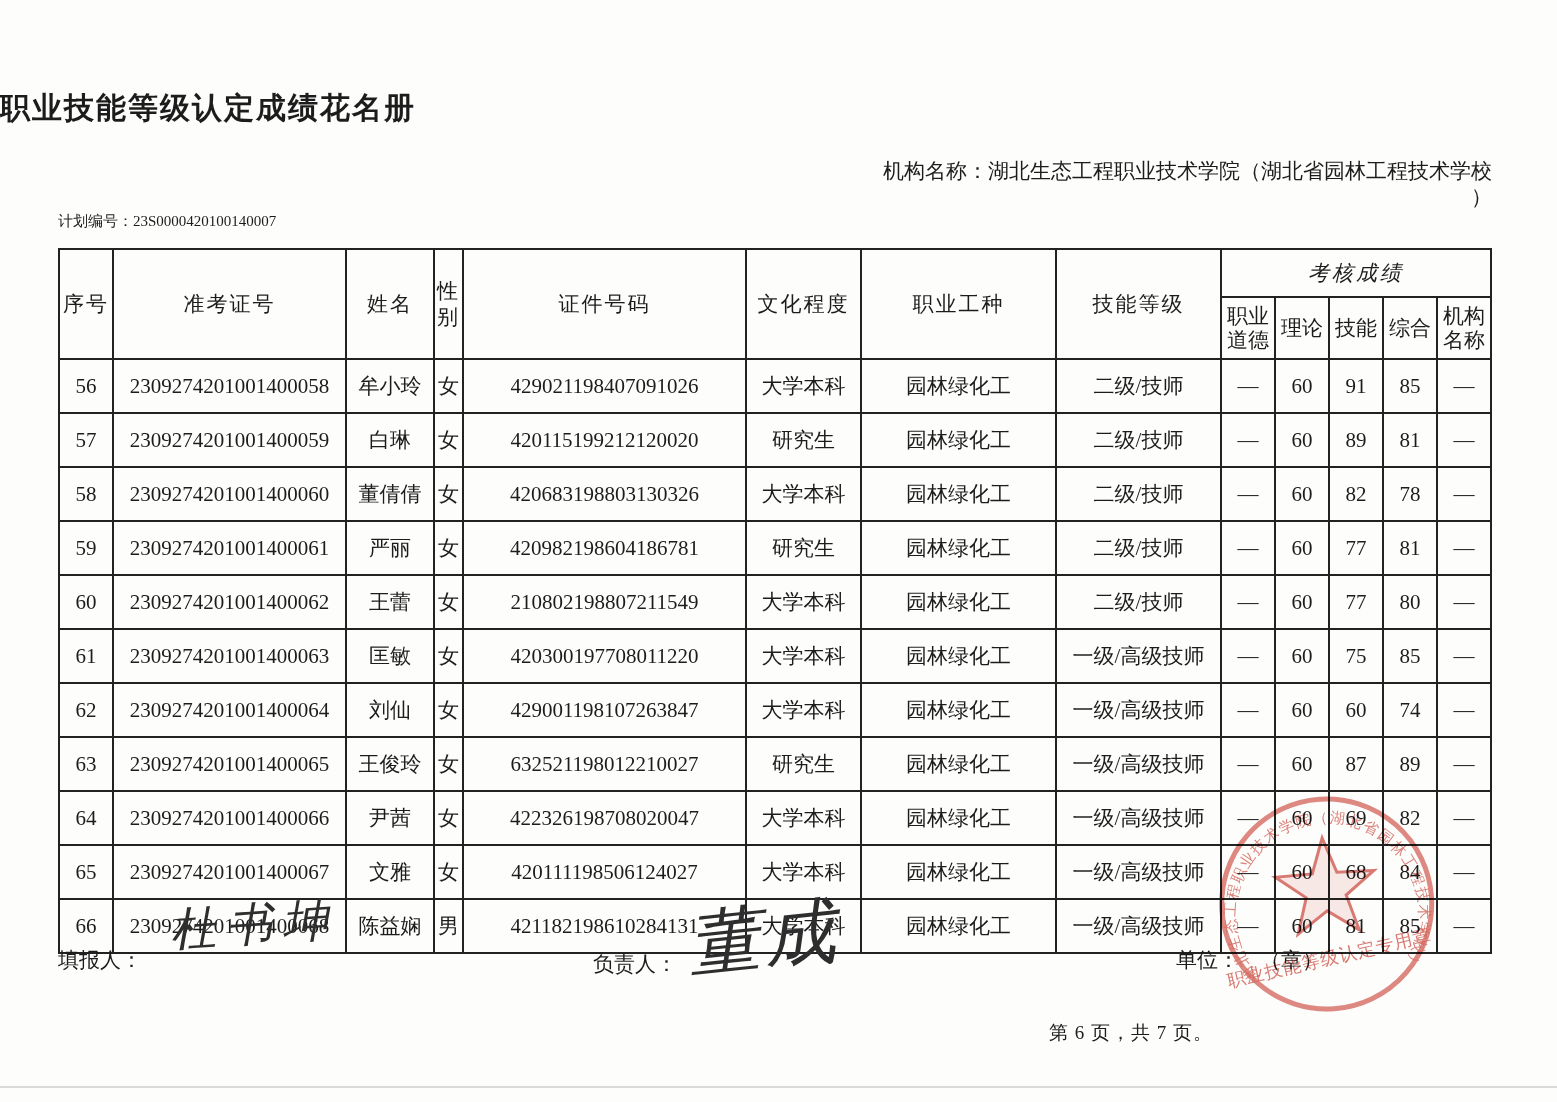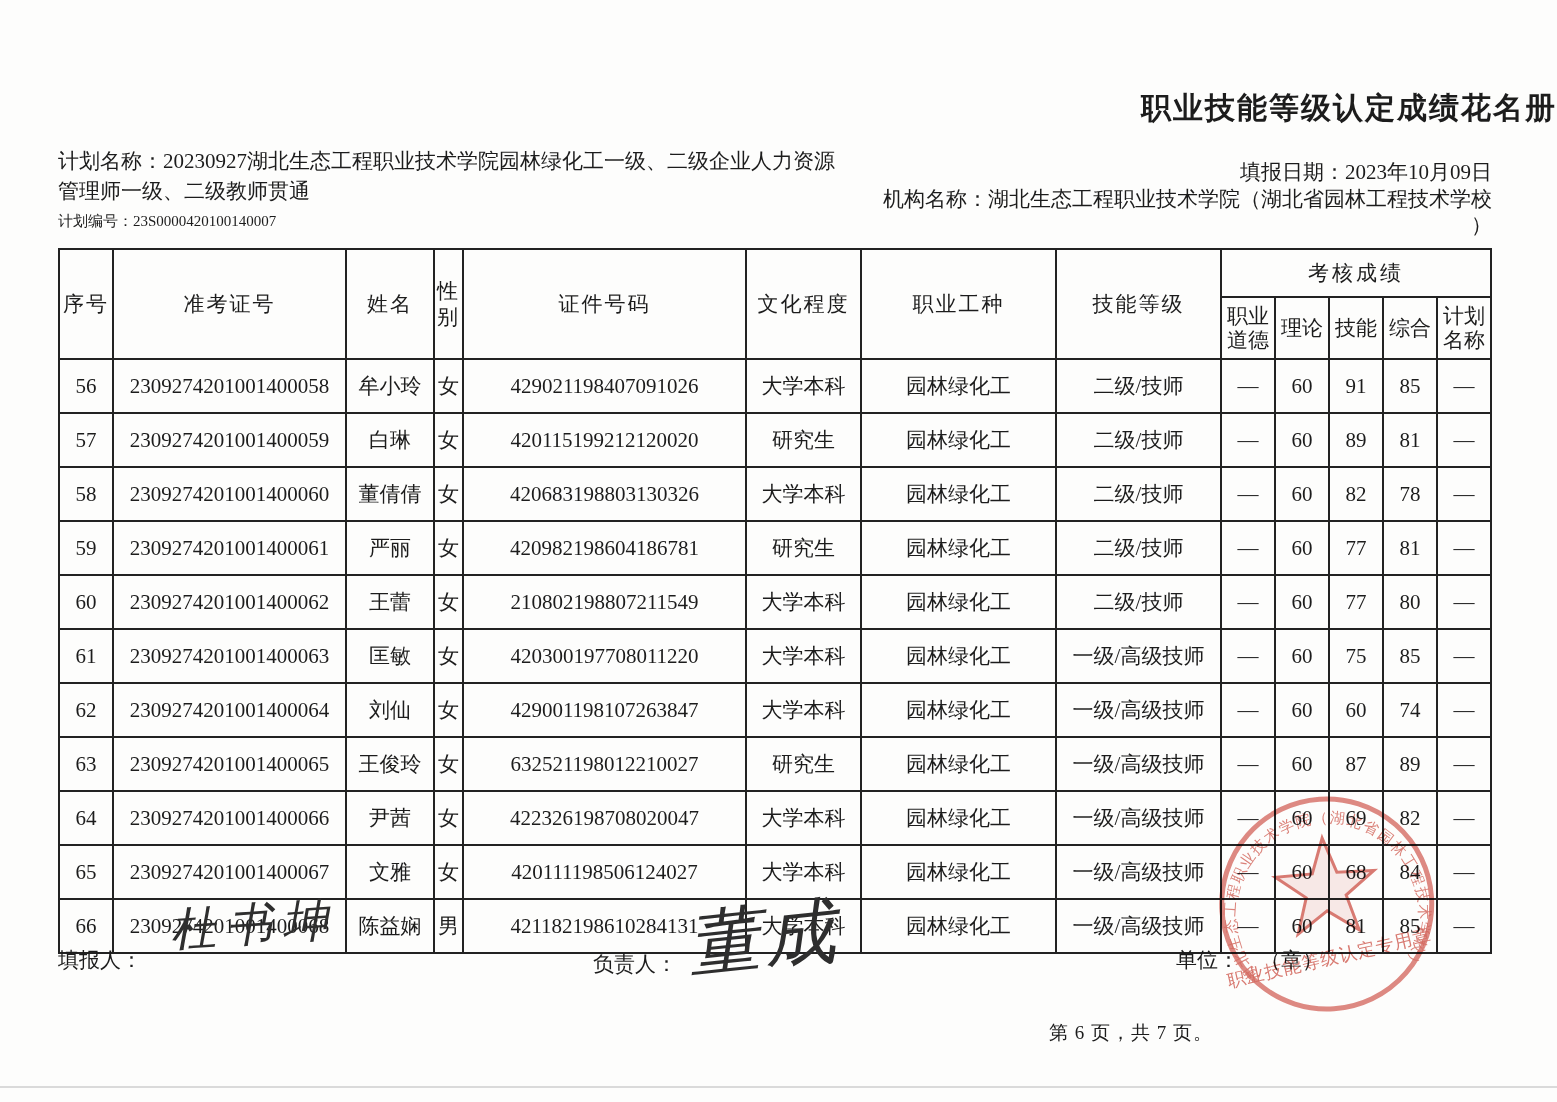--- a/index.html
+++ b/index.html
@@ -2,39 +2,39 @@
 <html><head>
 <meta charset="utf-8">
 <style>
   html,body{margin:0;padding:0;background:#e8e8e8;}
   .page{
     position:relative;width:1557px;height:1102px;margin:0 auto;
     background:#fdfdfc;overflow:hidden;
     font-family:"Liberation Serif","DejaVu Serif",serif;color:#1c1c1c;
   }
   .doc-title{
-    position:absolute;top:88px;left:0;width:100%;text-align:right;
+    position:absolute;top:88px;left:0;width:100%;text-align:left;
     font-size:30px;font-weight:bold;letter-spacing:2px;
   }
   .meta-left{position:absolute;left:58px;top:146px;width:790px;font-size:21px;line-height:30px;}
   .plan-number{position:absolute;left:58px;top:212px;font-size:15px;}
   .meta-right{position:absolute;right:65px;top:158px;width:645px;text-align:right;font-size:21px;}
   .report-date{white-space:nowrap;}
   .org-name{width:615px;margin-left:auto;line-height:26px;line-break:anywhere;text-align:right;}
 
   table.roster{
     position:absolute;left:58px;top:248px;width:1432px;
     border-collapse:collapse;table-layout:fixed;font-size:21px;
   }
   table.roster th,table.roster td{
     border:2px solid #222;text-align:center;vertical-align:middle;
     padding:0 2px;font-weight:normal;overflow:hidden;
   }
   table.roster th.hc{letter-spacing:2px;line-height:26px;}
-  table.roster th.gh{height:46px;letter-spacing:3px;}
+  table.roster th.gh{height:46px;letter-spacing:3px;font-style:italic;}
   table.roster tr.subhead th{height:60px;line-height:24px;letter-spacing:0;}
   table.roster tbody td{height:52px;}
 
   .footer-label{position:absolute;font-size:21px;white-space:nowrap;}
   .filler-label{left:58px;top:946px;}
   .manager-label{left:593px;top:950px;text-align:right;}
   .unit-label{left:1176px;top:946px;}
   .page-info{position:absolute;left:1049px;top:1020px;font-size:19px;letter-spacing:1px;white-space:nowrap;}
 
   .sig{position:absolute;color:#2e2e2e;font-style:italic;white-space:nowrap;transform-origin:left center;}
@@ -52,25 +52,23 @@
 
   .scan-line{position:absolute;left:0;top:1086px;width:1557px;height:2px;background:#dadada;}
 </style>
 </head>
 <body>
 
 <div class="page">
 
   <div class="doc-title">职业技能等级认定成绩花名册</div>
 
-  <div class="meta-left">计划名称：20230927湖北生态工程职业技术学院园林绿化工一级、二级企业人力资源管理师一级、二级教师贯通</div>
   <div class="plan-number">计划编号：23S0000420100140007</div>
 
   <div class="meta-right">
-    <div class="report-date">填报日期：2023年10月09日</div>
     <div class="org-name">机构名称：湖北生态工程职业技术学院（湖北省园林工程技术学校）</div>
   </div>
 
   <table class="roster">
       <colgroup>
         <col style="width: 54px;">
         <col style="width: 233px;">
         <col style="width: 88px;">
         <col style="width: 29px;">
         <col style="width: 283px;">
@@ -93,21 +91,21 @@
           <th rowspan="2" class="hc">文化程度</th>
           <th rowspan="2" class="hc">职业工种</th>
           <th rowspan="2" class="hc">技能等级</th>
           <th colspan="5" class="gh">考核成绩</th>
         </tr>
         <tr class="subhead">
           <th>职业道德</th>
           <th>理论</th>
           <th>技能</th>
           <th>综合</th>
-          <th>计划名称</th>
+          <th>机构名称</th>
         </tr>
       </thead>
       <tbody>
         <tr>
           <td>56</td>
           <td>2309274201001400058</td>
           <td>牟小玲</td>
           <td>女</td>
           <td>429021198407091026</td>
           <td>大学本科</td>

